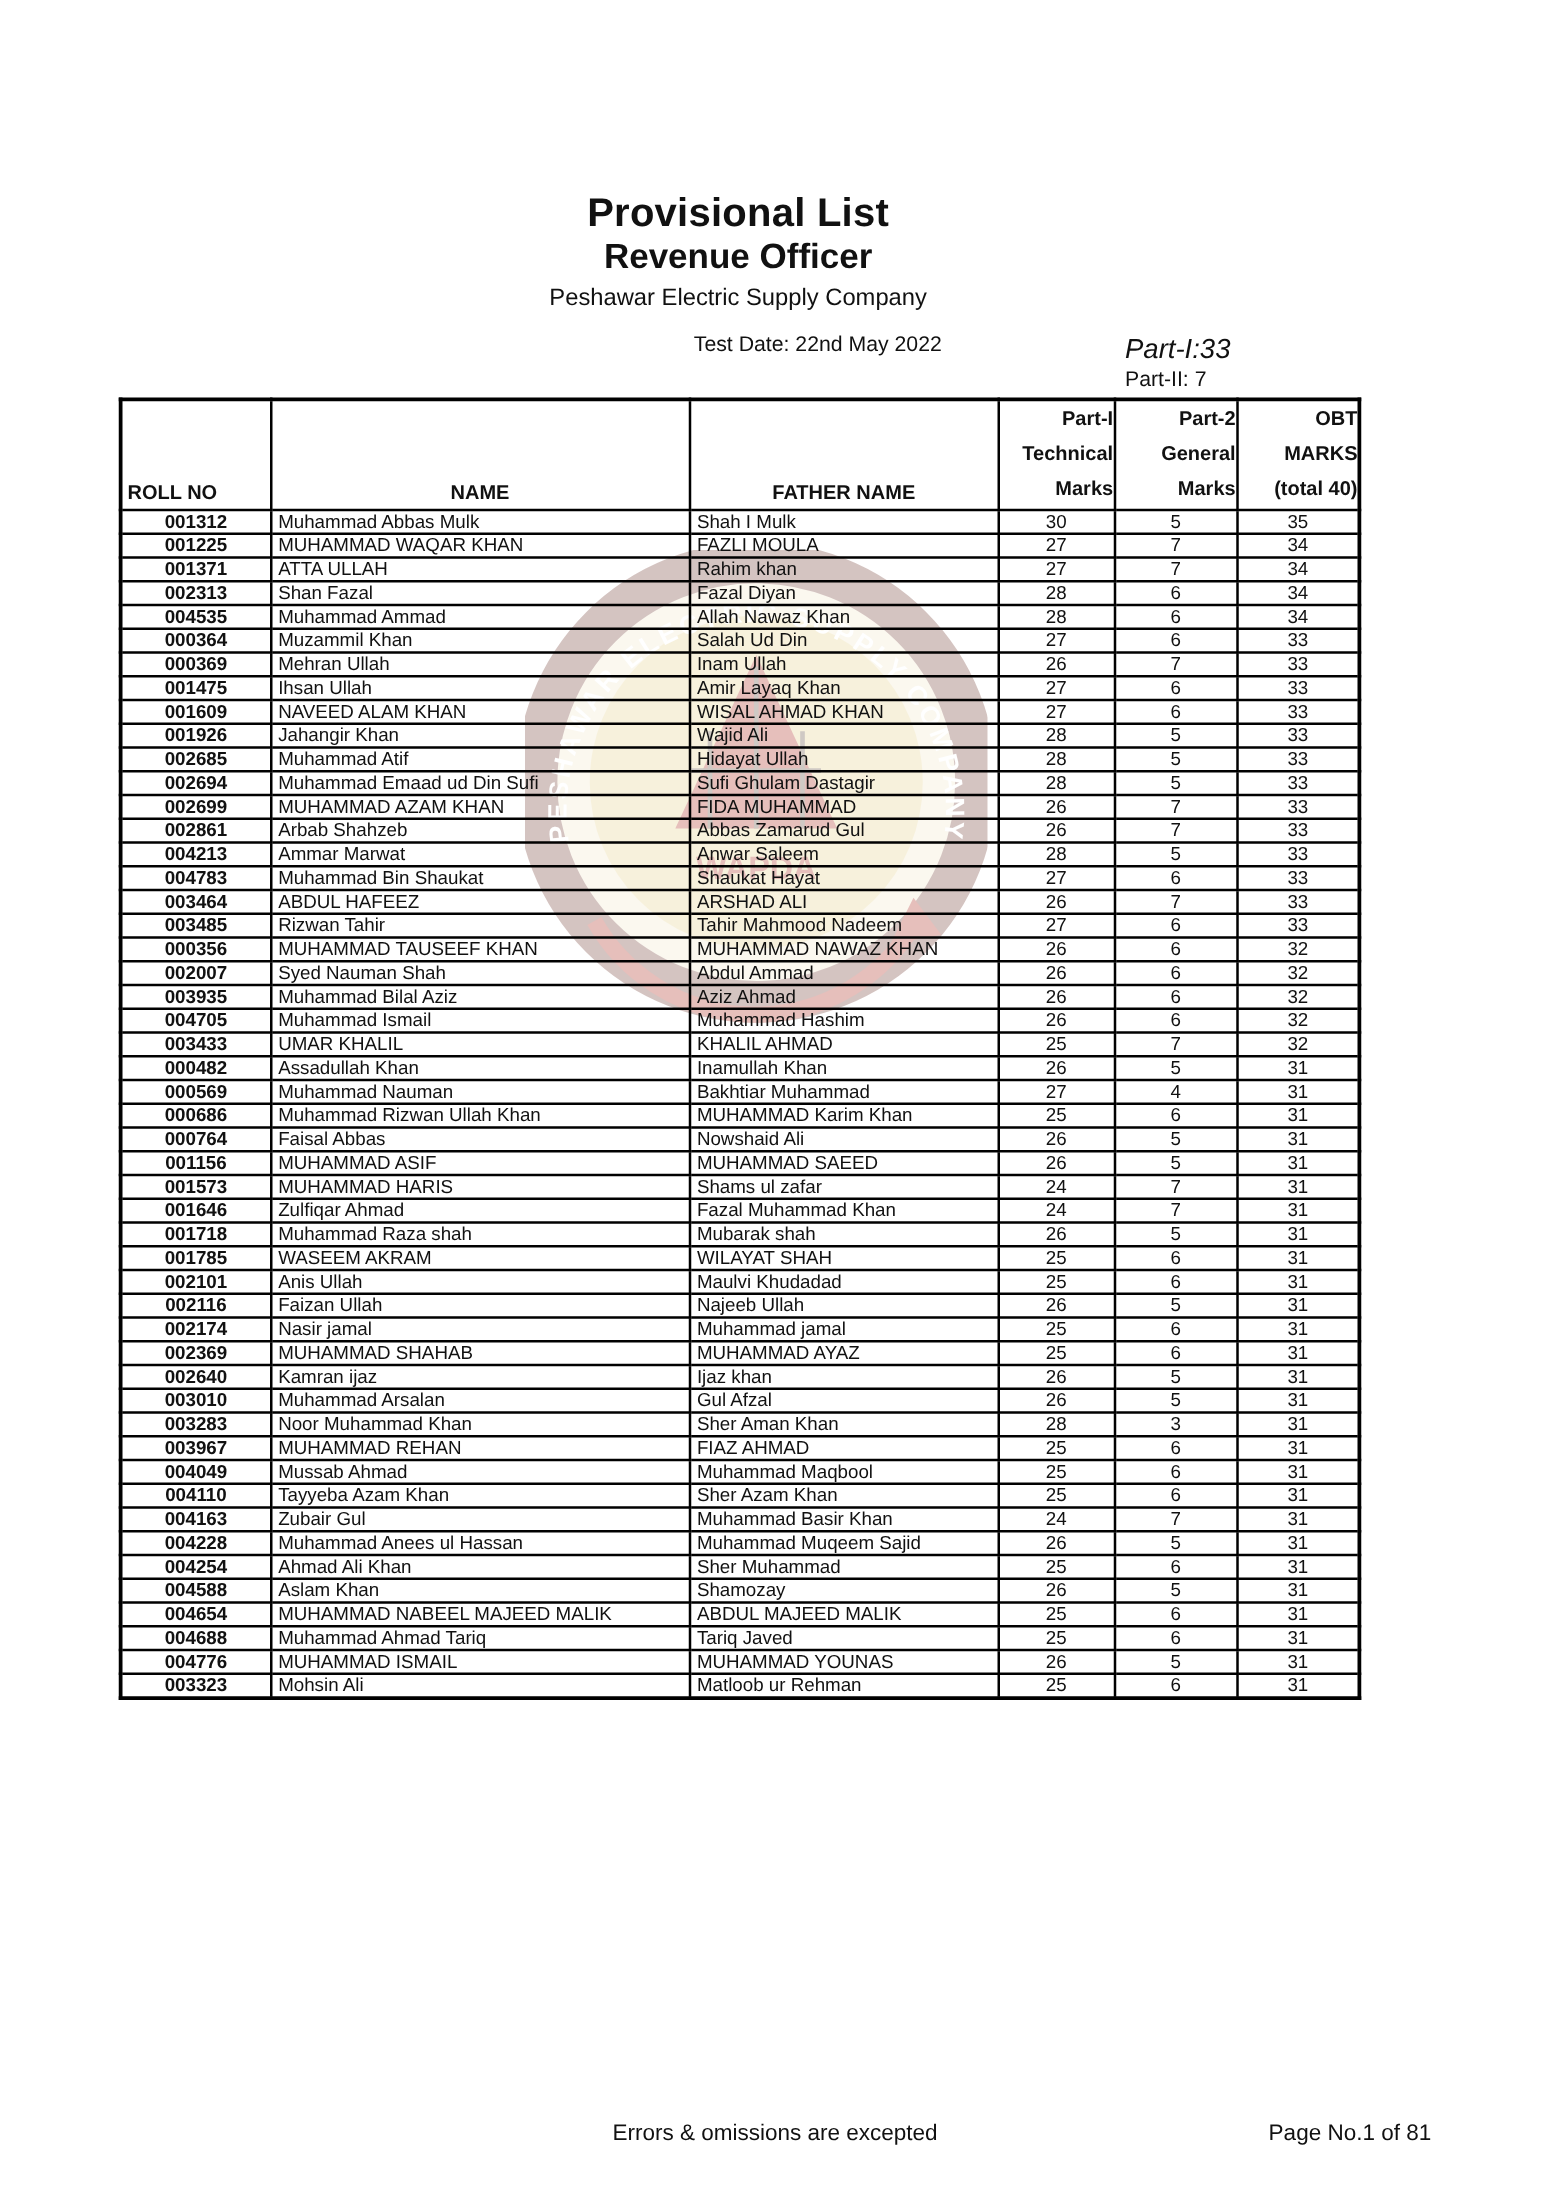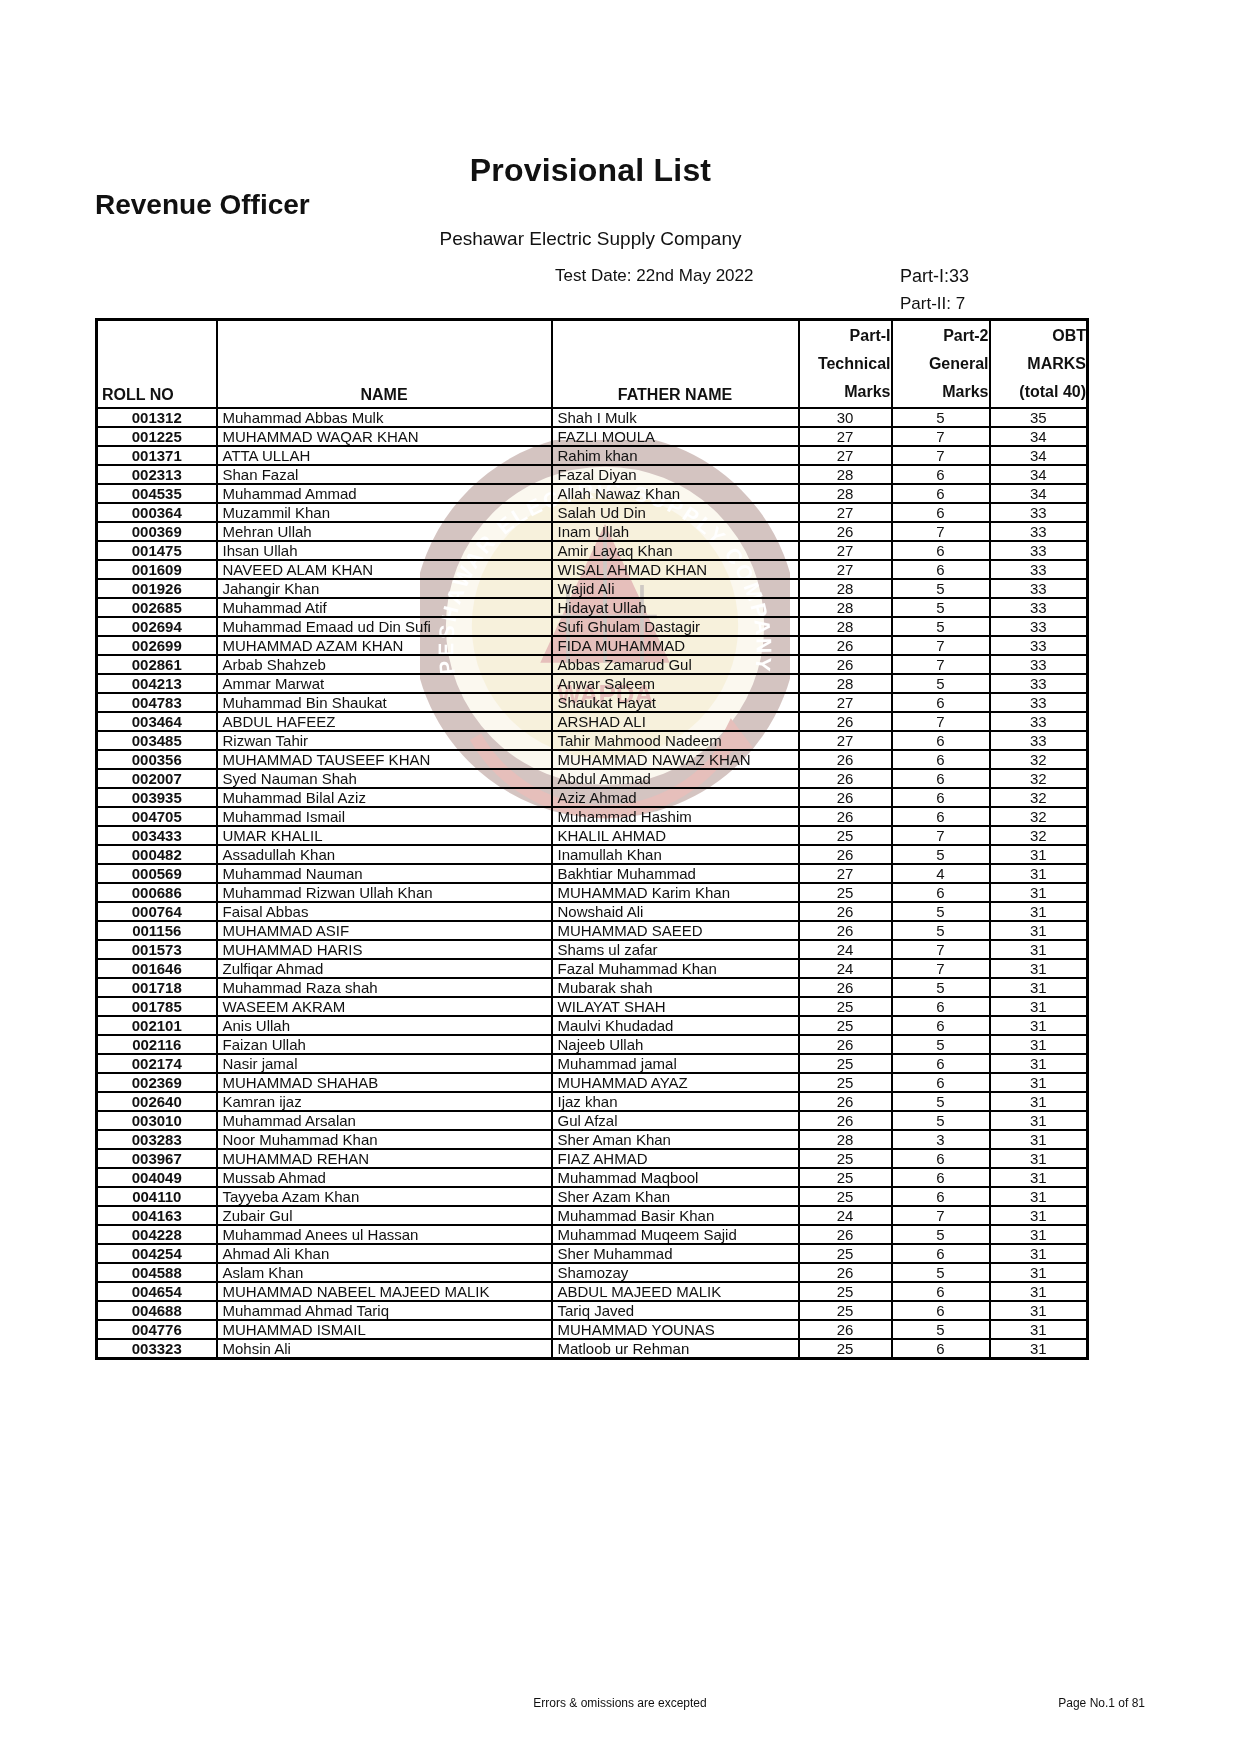--- a/index.html
+++ b/index.html
@@ -4,40 +4,40 @@
 <style>
   * { margin:0; padding:0; box-sizing:border-box; }
   html,body { width:1240px; height:1754px; }
   body { background:#ffffff; font-family:"Liberation Sans", sans-serif; color:#111; position:relative; }
   .page { position:absolute; left:0; top:0; width:1240px; height:1754px; background:#fff; overflow:hidden; }
 
   .watermark { position:absolute; left:420px; top:440px; width:370px; height:390px; z-index:1; opacity:.32; }
 
   .doc-header { position:absolute; left:95px; top:0; width:991px; z-index:3; }
   .title1 { position:absolute; top:152px; width:100%; text-align:center; font-size:32px; font-weight:bold; letter-spacing:.2px; }
-  .title2 { position:absolute; top:189px; width:100%; font-size:28px; font-weight:bold; }
+  .title2 { position:absolute; top:189px; width:100%; text-align:center; font-size:28px; font-weight:bold; }
   .company { position:absolute; top:228px; width:100%; text-align:center; font-size:19px; }
   .test-date { position:absolute; left:460px; top:266px; font-size:17px; }
-  .cutoff1 { position:absolute; left:805px; top:266px; font-size:18px; }
+  .cutoff1 { position:absolute; left:805px; top:266px; font-size:22px;font-style:italic; }
   .cutoff2 { position:absolute; left:805px; top:294px; font-size:17px; }
 
   table.results { position:absolute; left:95px; top:318px; width:991px; z-index:2;
                   border-collapse:collapse; table-layout:fixed; background:transparent;
                   border:3px solid #000; }
   th, td { border:2px solid #000; overflow:hidden; white-space:nowrap; }
   thead tr { height:88px; }
   th { font-weight:bold; font-size:16px; vertical-align:bottom; padding:3px 4px; text-align:center; }
   th.c0 { text-align:left; }
   th.c3, th.c4, th.c5 { text-align:right; vertical-align:middle; padding:0; line-height:1.75; }
   tbody tr { height:19px; }
   td { font-size:15px; padding:0 5px; }
   td.c0 { font-weight:bold; text-align:center; }
   td.c3, td.c4, td.c5 { text-align:center; padding:0; }
 
-  .footer { position:absolute; left:95px; top:1696px; width:1050px; font-size:12px; z-index:3; }
+  .footer { position:absolute; left:95px; top:1696px; width:1050px; font-size:18px; z-index:3; }
   .footer .disclaimer { display:block; text-align:center; }
   .footer .pageno { position:absolute; right:0; top:0; }
 </style>
 </head>
 <body>
 
 <div class="page">
 
   <svg class="watermark" viewBox="0 0 200 210">
     <defs>

